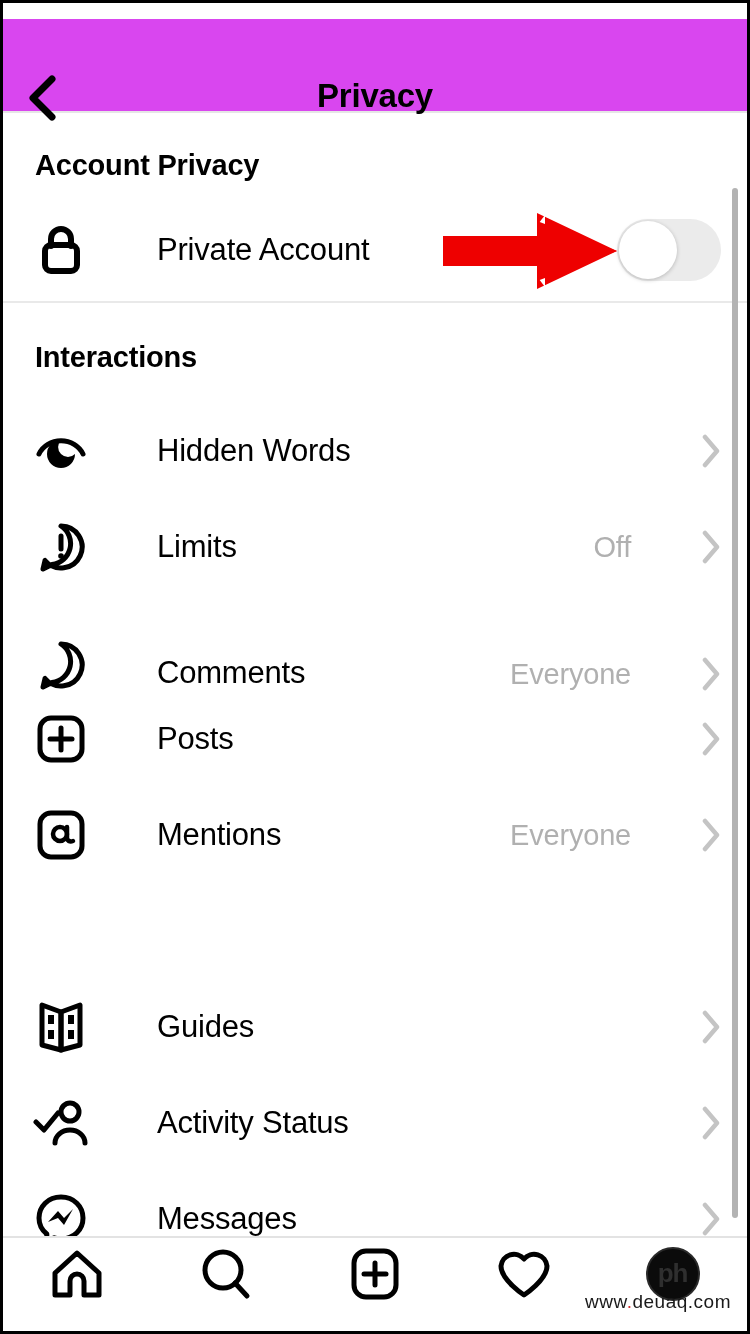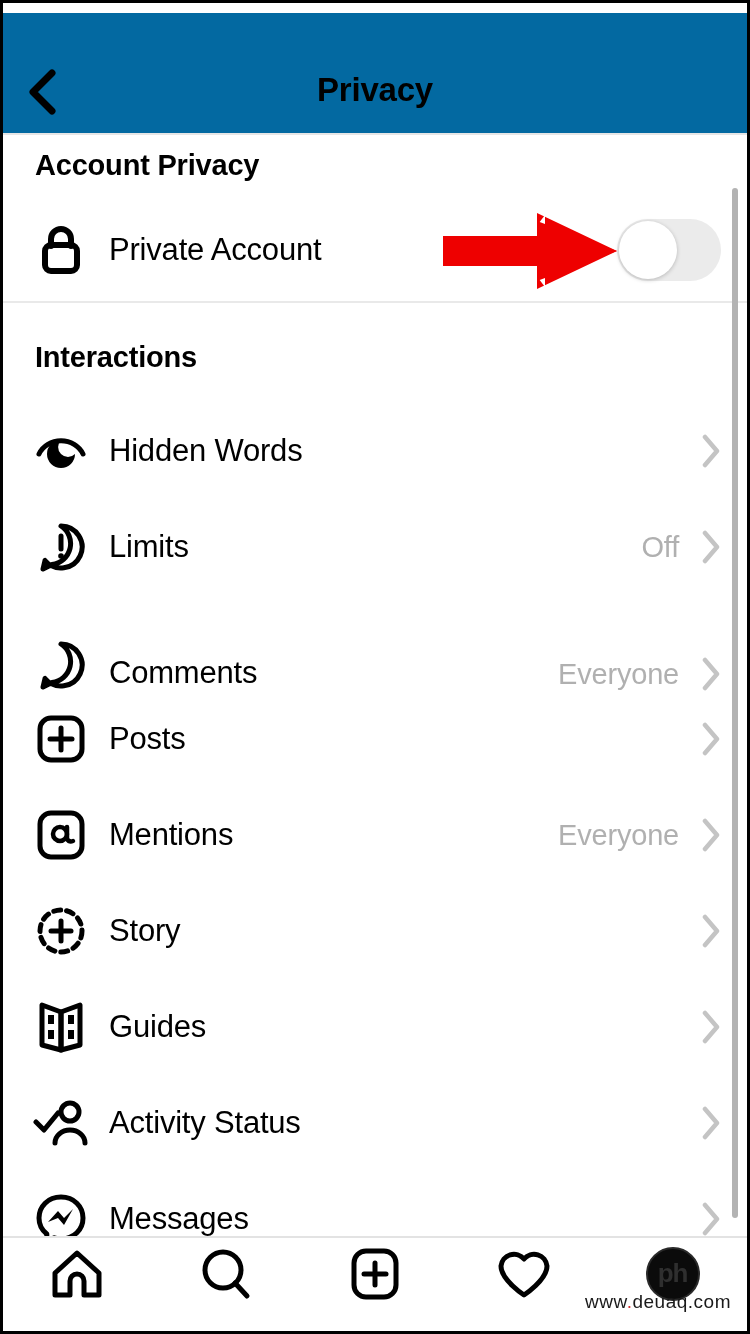--- a/index.html
+++ b/index.html
@@ -19,24 +19,24 @@
     background: #ffffff;
     border-left: 3px solid #000000;
     border-right: 3px solid #000000;
     border-top: 3px solid #000000;
     border-bottom: 3px solid #000000;
   }
 
   
   #header {
     position: absolute;
-    top: 10px; left: 0;
+    top: 16px; left: 0;
     width: 744px;
-    height: 122px;
-    background: #0369a1;
+    height: 94px;
+    background: #d946ef;
     border-bottom: 2px solid #e6e6e6;
   }
   #back-btn {
     position: absolute;
     left: 12px;
     top: 52px;
     width: 54px;
     height: 54px;
     display: flex;
     align-items: center;
@@ -88,20 +88,21 @@
 
   
   .row {
     position: absolute;
     left: 0;
     width: 744px;
     height: 96px;
     display: flex;
     align-items: center;
     cursor: pointer;
+    gap: 48px;
   }
   .row-icon {
     width: 64px;
     min-width: 64px;
     margin-left: 26px;
     display: flex;
     align-items: center;
     justify-content: center;
     color: #000000;
   }
@@ -340,37 +341,20 @@
     <span class="row-label">Mentions</span>
     <span class="row-spacer"></span>
     <span class="row-value">Everyone</span>
     <span class="row-chev">
       <svg width="20" height="34" viewBox="0 0 20 34">
         <polyline points="4,3 16,17 4,31" fill="none" stroke="#C4C4C4" stroke-width="4.5" stroke-linecap="round" stroke-linejoin="round"></polyline>
       </svg>
     </span>
   </div>
 
-  <div class="row" style="top:880px;">
-    <span class="row-icon">
-      <svg width="50" height="50" viewBox="0 0 50 50">
-        <circle cx="25" cy="25" r="21" fill="none" stroke="#000" stroke-width="5" stroke-dasharray="7 6" stroke-linecap="round"></circle>
-        <line x1="25" y1="15" x2="25" y2="35" stroke="#000" stroke-width="5" stroke-linecap="round"></line>
-        <line x1="15" y1="25" x2="35" y2="25" stroke="#000" stroke-width="5" stroke-linecap="round"></line>
-      </svg>
-    </span>
-    <span class="row-label">Story</span>
-    <span class="row-spacer"></span>
-    <span class="row-value"></span>
-    <span class="row-chev">
-      <svg width="20" height="34" viewBox="0 0 20 34">
-        <polyline points="4,3 16,17 4,31" fill="none" stroke="#C4C4C4" stroke-width="4.5" stroke-linecap="round" stroke-linejoin="round"></polyline>
-      </svg>
-    </span>
-  </div>
 
   <div class="row" style="top:976px;">
     <span class="row-icon">
       <svg width="50" height="52" viewBox="0 0 50 52">
         <path d="M25 11 L6 4 V44 L25 49 Z" fill="none" stroke="#000" stroke-width="5" stroke-linejoin="round"></path>
         <path d="M25 11 L44 4 V44 L25 49 Z" fill="none" stroke="#000" stroke-width="5" stroke-linejoin="round"></path>
         <rect x="12" y="14" width="6" height="9" fill="#000"></rect>
         <rect x="12" y="29" width="6" height="9" fill="#000"></rect>
         <rect x="32" y="14" width="6" height="9" fill="#000"></rect>
         <rect x="32" y="29" width="6" height="9" fill="#000"></rect>

